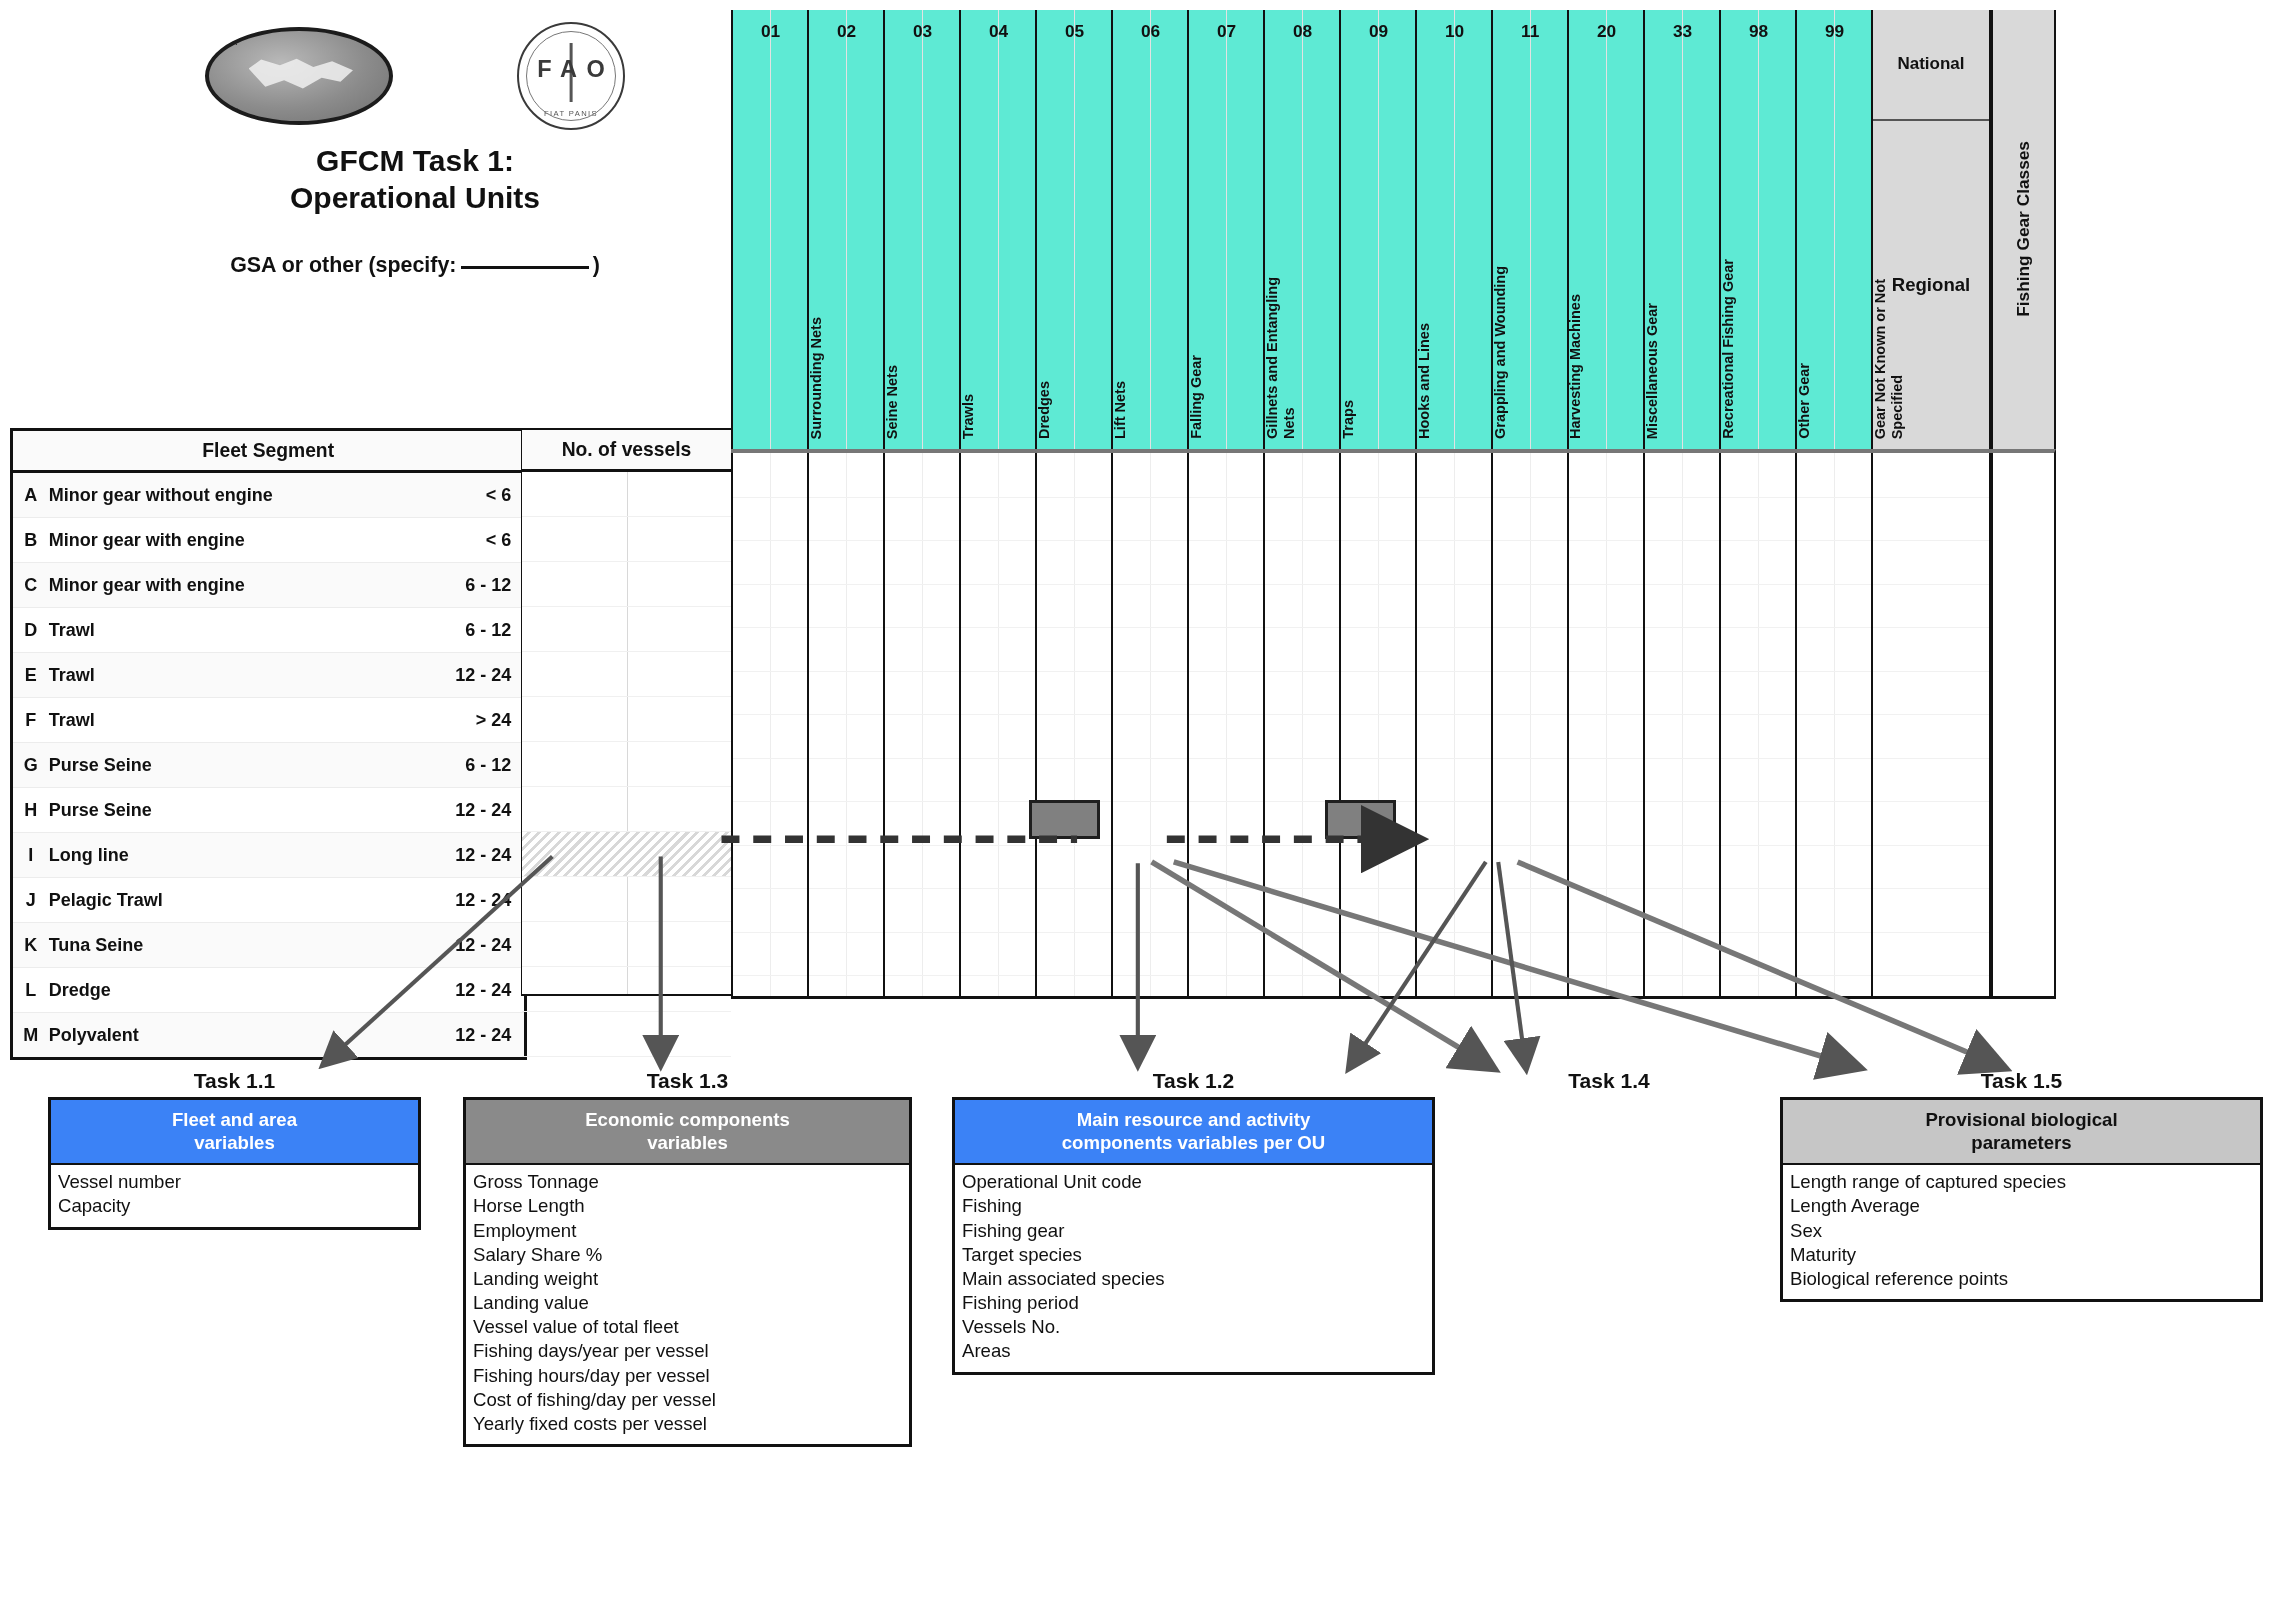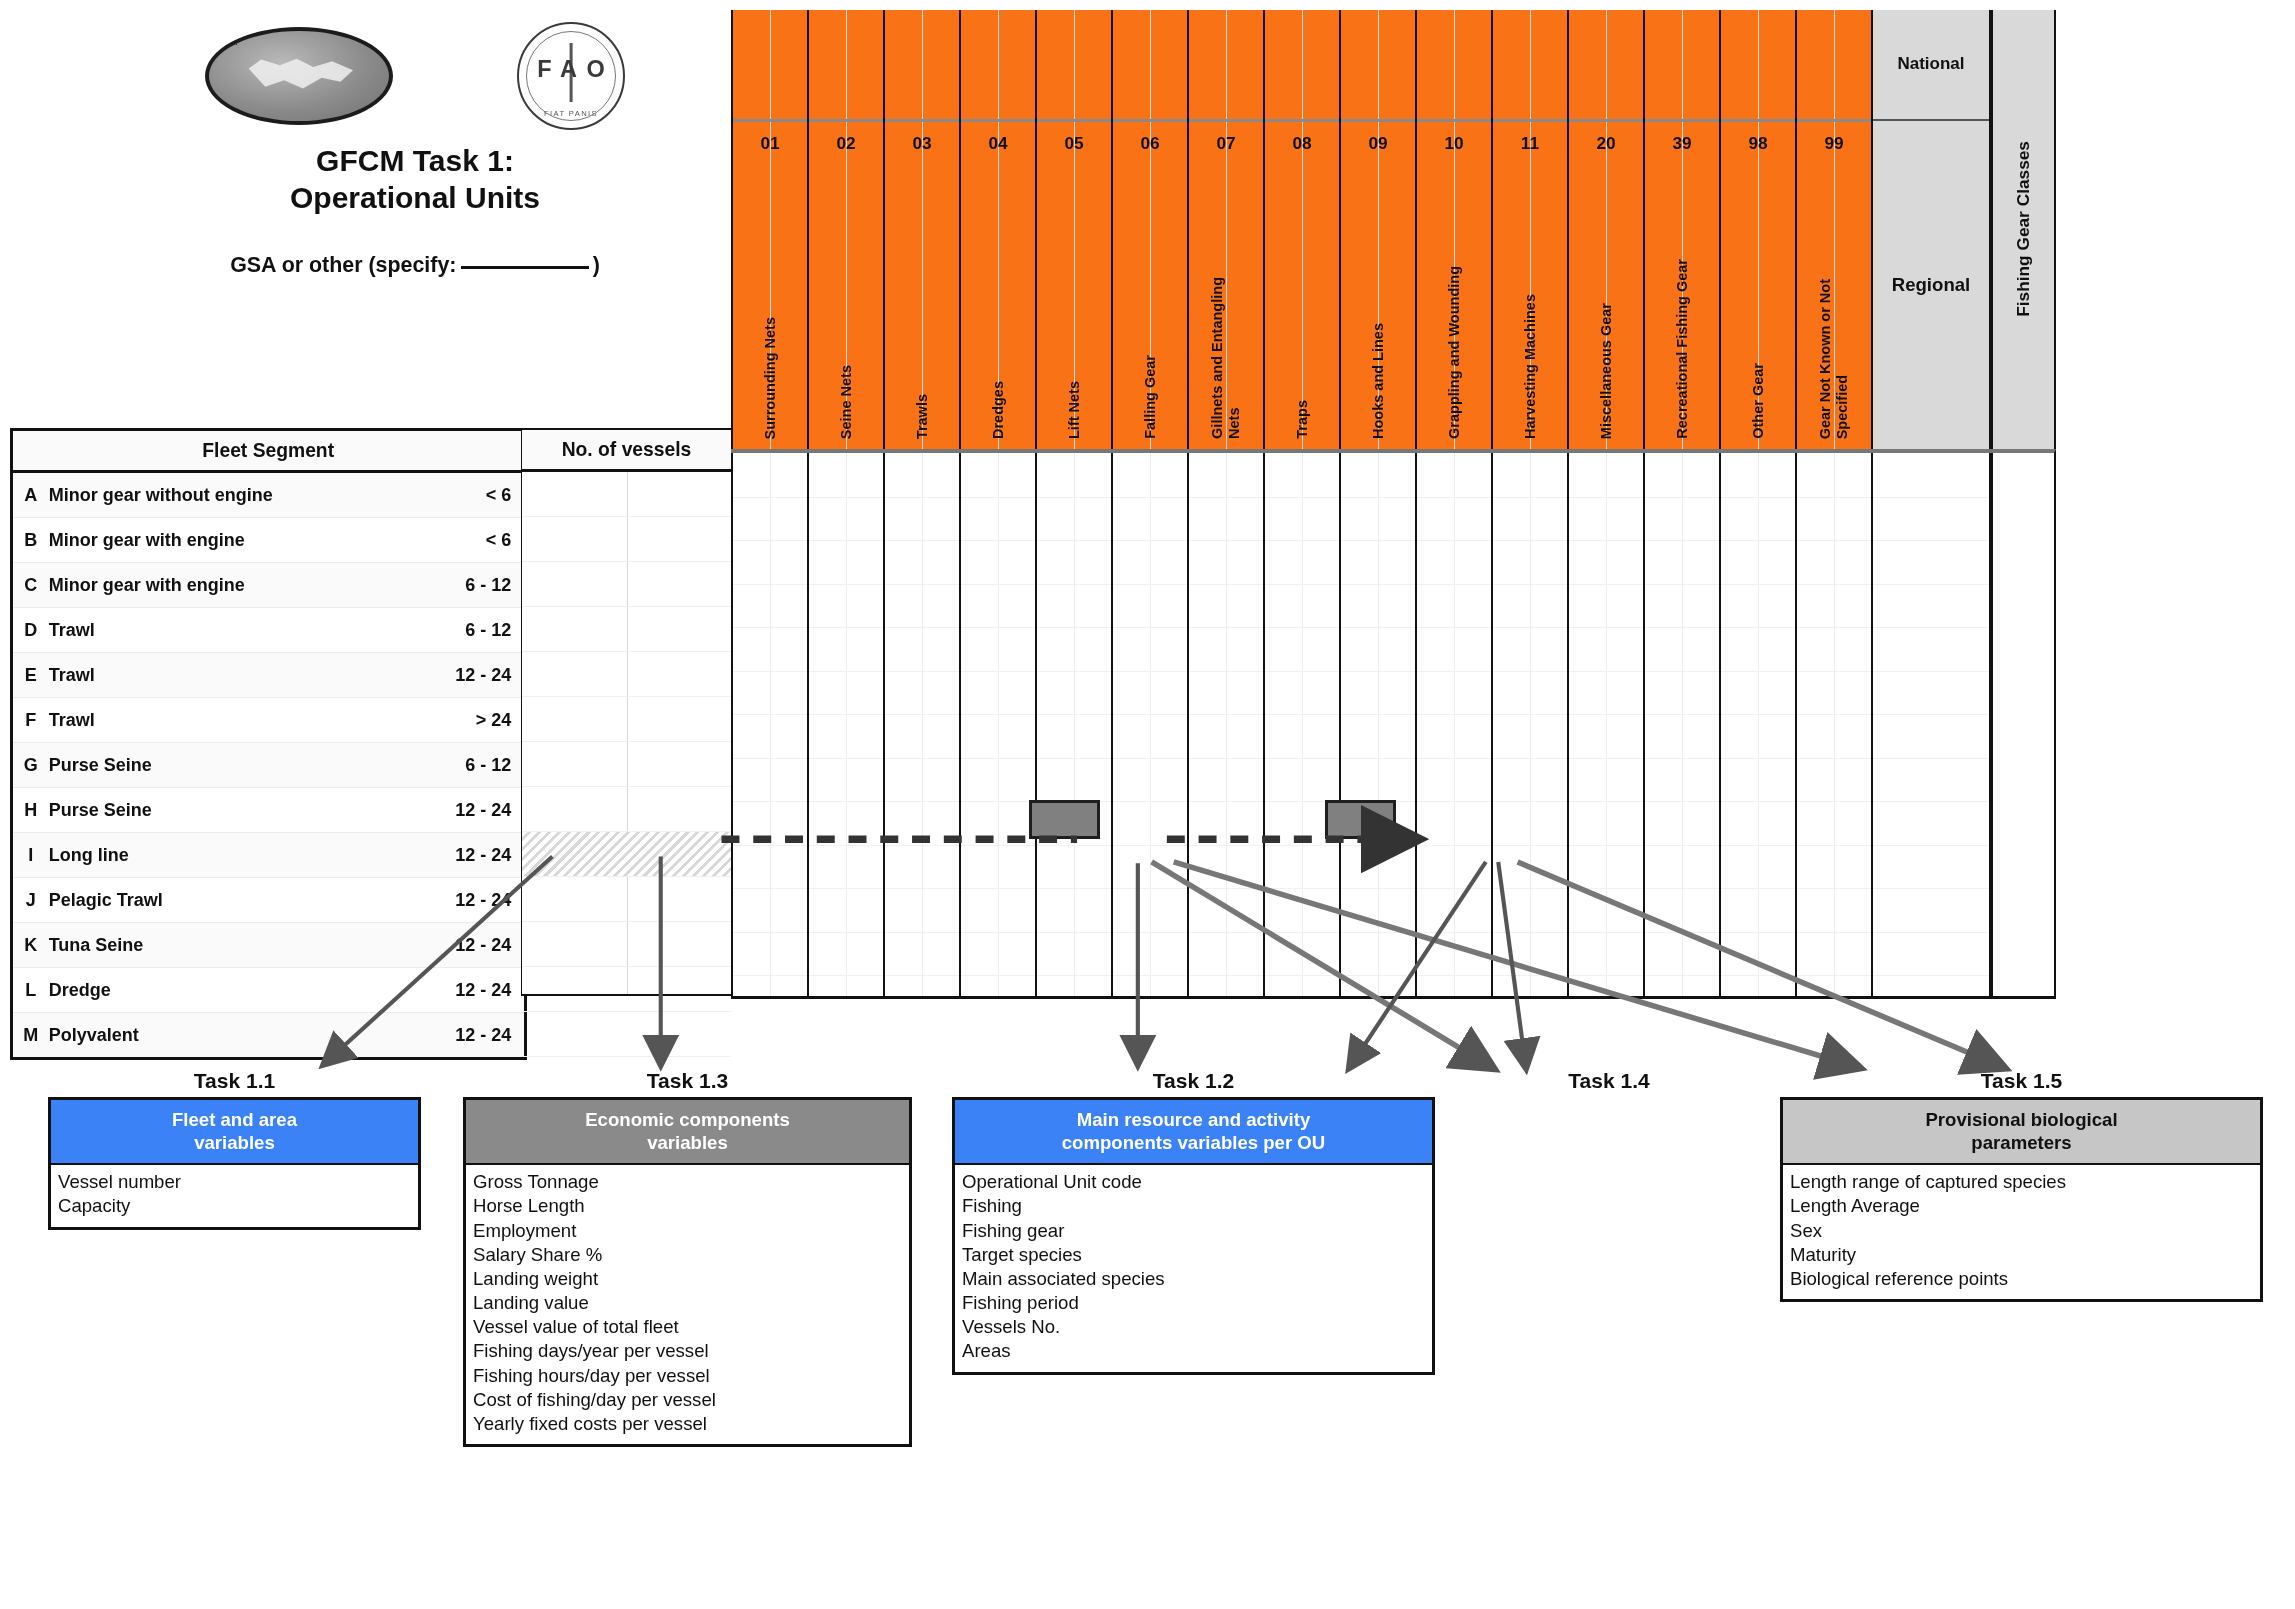--- a/index.html
+++ b/index.html
@@ -29,22 +29,22 @@
       font-size:7.6px;color:#555;letter-spacing:1.4px;}
   .fao-stalk{position:absolute;left:50%;top:19.3px;width:2.8px;height:59px;background:#555;
       transform:translateX(-50%);}
   #main-title{font-size:30px;font-weight:bold;line-height:1.22;margin-top:12.4px;}
   #gsa-line{font-size:21.4px;font-weight:bold;margin-top:36px;white-space:nowrap;}
   #gsa-line .blank{display:inline-block;width:128px;border-bottom:3.5px solid #111;
       vertical-align:2.8px;margin:0 4.1px;}
 
   
   #gear-header{position:absolute;left:731px;top:9.7px;height:439px;display:flex;align-items:stretch;}
-  .gcol{width:74px;display:flex;flex-direction:column;border-left:2.8px solid #111;
-        position:relative;background:#f97316;}
+  .gcol{width:74px;display:flex;border-left:2.8px solid #111;
+        position:relative;background:#5eead4;gap:28px;}
   .gcol:last-of-type{border-right:0;}
   .gcol .mid{position:absolute;left:50%;top:0;bottom:0;width:1.4px;background:#e2e2e2;}
   .gcol .band{height:109px;border-bottom:3.5px solid #8a8a8a;position:relative;z-index:2;background:transparent;}
   .gcol .code{height:43px;display:flex;align-items:center;justify-content:center;
         font-size:17.3px;font-weight:bold;position:relative;z-index:2;}
   .gcol .gname{flex:1;display:flex;align-items:flex-end;justify-content:center;
         padding-bottom:9.7px;position:relative;z-index:2;}
   .gcol .gname span{writing-mode:vertical-rl;transform:rotate(180deg);
         font-size:14.5px;font-weight:bold;text-align:left;line-height:1.15;white-space:pre-line;}
 
@@ -226,21 +226,21 @@
       <div class="mid"></div>
       <div class="band"></div>
       <div class="code">20</div>
       <div class="gname">
         <span>Miscellaneous Gear</span>
       </div>
     </div>
     <div class="gcol">
       <div class="mid"></div>
       <div class="band"></div>
-      <div class="code">39</div>
+      <div class="code">33</div>
       <div class="gname">
         <span>Recreational Fishing Gear</span>
       </div>
     </div>
     <div class="gcol">
       <div class="mid"></div>
       <div class="band"></div>
       <div class="code">98</div>
       <div class="gname">
         <span>Other Gear</span>

